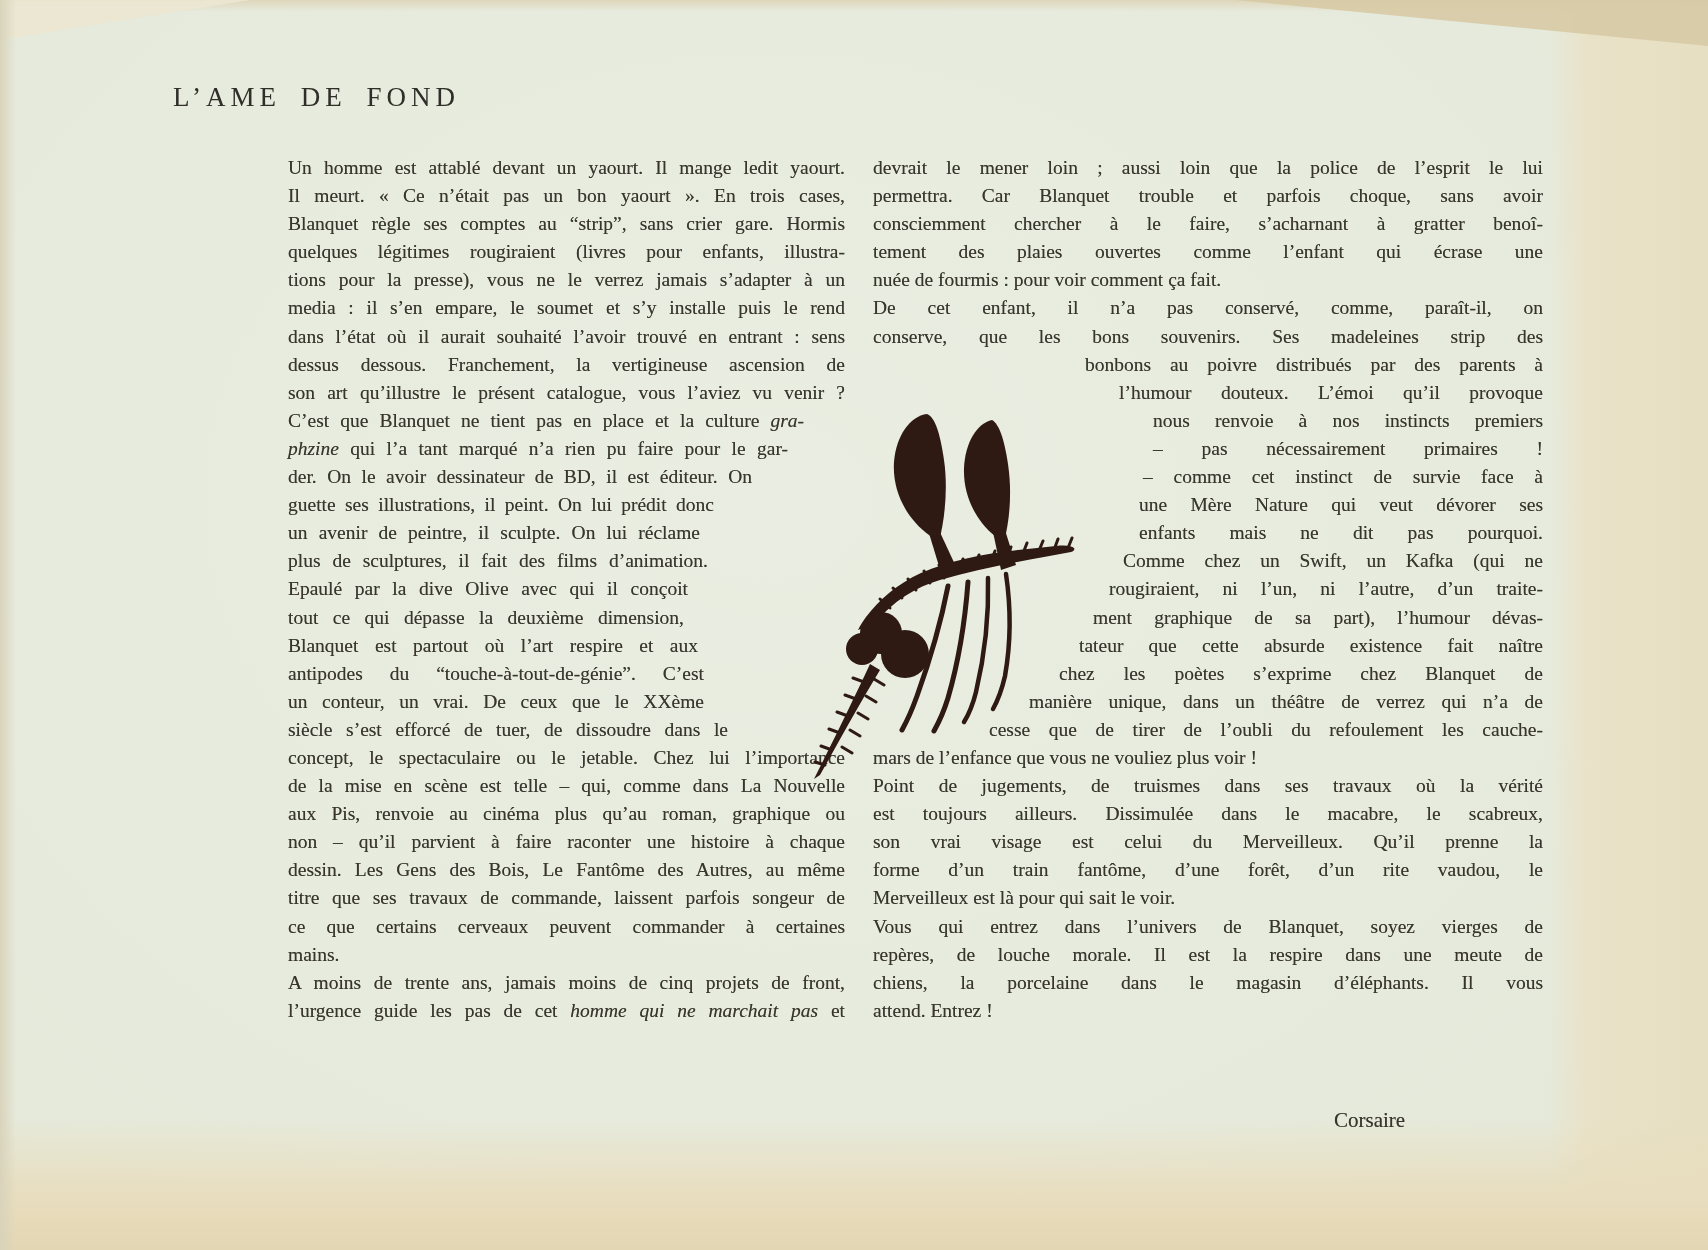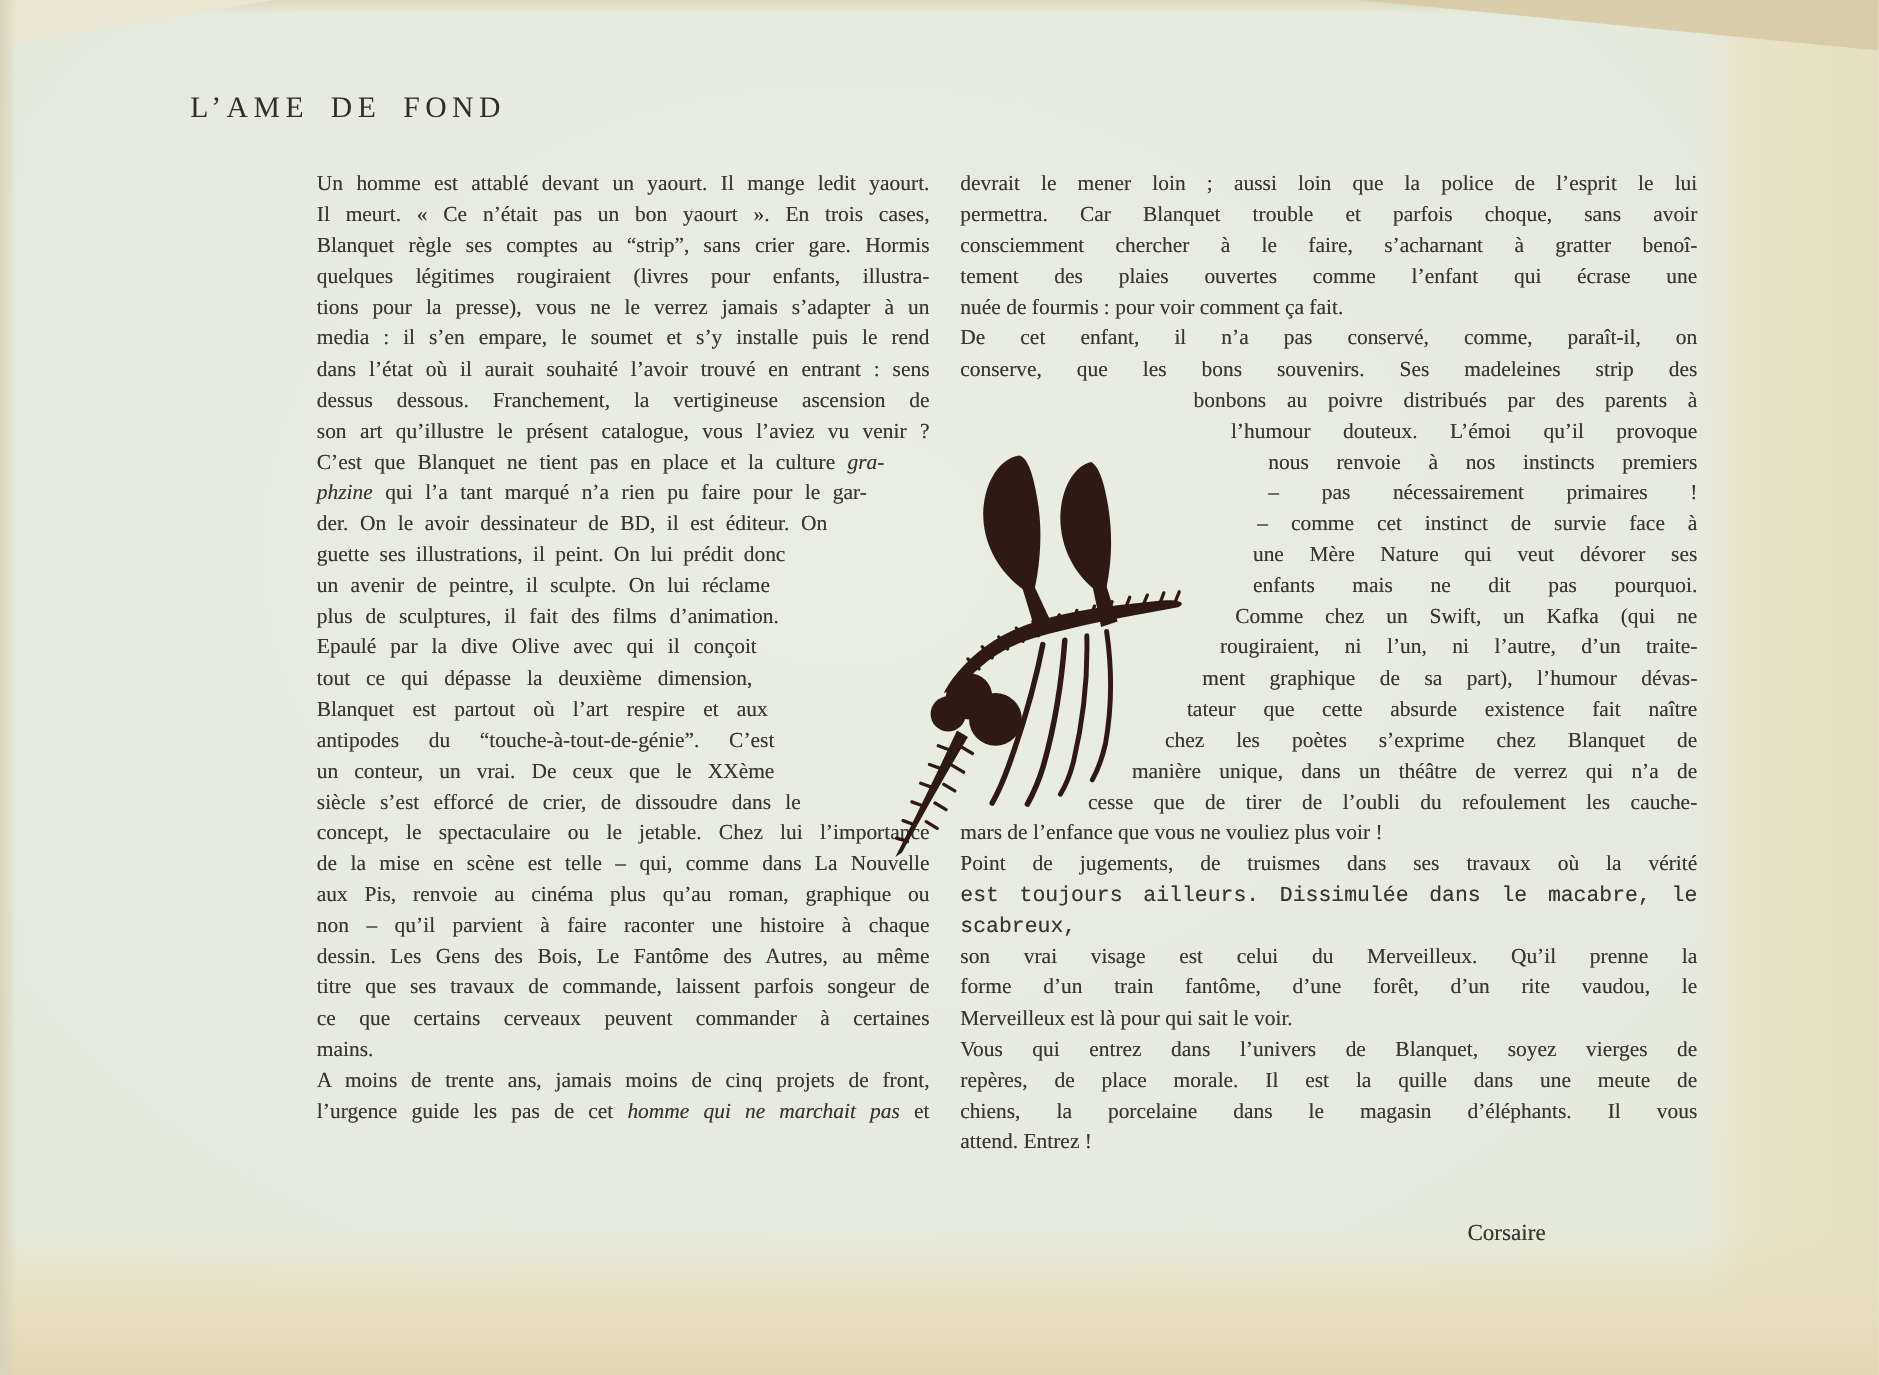--- a/index.html
+++ b/index.html
@@ -77,21 +77,21 @@
       <div class="line" style="margin-left: 0px; width: 500px;"><i>phzine</i> qui l’a tant marqué n’a rien pu faire pour le gar-</div>
       <div class="line" style="margin-left: 0px; width: 464px;">der. On le avoir dessinateur de BD, il est éditeur. On</div>
       <div class="line" style="margin-left: 0px; width: 426px;">guette ses illustrations, il peint. On lui prédit donc</div>
       <div class="line" style="margin-left: 0px; width: 412px;">un avenir de peintre, il sculpte. On lui réclame</div>
       <div class="line" style="margin-left: 0px; width: 420px;">plus de sculptures, il fait des films d’animation.</div>
       <div class="line" style="margin-left: 0px; width: 400px;">Epaulé par la dive Olive avec qui il conçoit</div>
       <div class="line" style="margin-left: 0px; width: 396px;">tout ce qui dépasse la deuxième dimension,</div>
       <div class="line" style="margin-left: 0px; width: 410px;">Blanquet est partout où l’art respire et aux</div>
       <div class="line" style="margin-left: 0px; width: 416px;">antipodes du “touche-à-tout-de-génie”. C’est</div>
       <div class="line" style="margin-left: 0px; width: 416px;">un conteur, un vrai. De ceux que le XXème</div>
-      <div class="line" style="margin-left: 0px; width: 440px;">siècle s’est efforcé de crier, de dissoudre dans le</div>
+      <div class="line" style="margin-left: 0px; width: 440px;">siècle s’est efforcé de tuer, de dissoudre dans le</div>
       <div class="line" style="margin-left: 0px; width: 557px;">concept, le spectaculaire ou le jetable. Chez lui l’importance</div>
       <div class="line" style="margin-left: 0px; width: 557px;">de la mise en scène est telle – qui, comme dans La Nouvelle</div>
       <div class="line" style="margin-left: 0px; width: 557px;">aux Pis, renvoie au cinéma plus qu’au roman, graphique ou</div>
       <div class="line" style="margin-left: 0px; width: 557px;">non –  qu’il parvient à faire raconter une histoire à chaque</div>
       <div class="line" style="margin-left: 0px; width: 557px;">dessin. Les Gens des Bois, Le Fantôme des Autres, au même</div>
       <div class="line" style="margin-left: 0px; width: 557px;">titre que ses travaux de commande, laissent parfois songeur de</div>
       <div class="line" style="margin-left: 0px; width: 557px;">ce que certains cerveaux peuvent commander à certaines</div>
       <div class="line ragged" style="margin-left: 0px; width: 557px;">mains.</div>
       <div class="line" style="margin-left: 0px; width: 557px;">A moins de trente ans, jamais moins de cinq projets de front,</div>
       <div class="line" style="margin-left: 0px; width: 557px;">l’urgence guide les pas de cet <i>homme qui ne marchait pas</i> et</div>
@@ -113,26 +113,26 @@
       <div class="line" style="margin-left: 266px; width: 404px;">enfants mais ne dit pas pourquoi.</div>
       <div class="line" style="margin-left: 250px; width: 420px;">Comme chez un Swift, un Kafka (qui ne</div>
       <div class="line" style="margin-left: 236px; width: 434px;">rougiraient, ni l’un, ni l’autre, d’un traite-</div>
       <div class="line" style="margin-left: 220px; width: 450px;">ment graphique de sa part), l’humour dévas-</div>
       <div class="line" style="margin-left: 206px; width: 464px;">tateur que cette absurde existence fait naître</div>
       <div class="line" style="margin-left: 186px; width: 484px;">chez les poètes s’exprime chez Blanquet de</div>
       <div class="line" style="margin-left: 156px; width: 514px;">manière unique, dans un théâtre de verrez qui n’a de</div>
       <div class="line" style="margin-left: 116px; width: 554px;">cesse que de tirer de l’oubli du refoulement les cauche-</div>
       <div class="line ragged" style="margin-left: 0px; width: 670px;">mars de l’enfance que vous ne vouliez plus voir !</div>
       <div class="line" style="margin-left: 0px; width: 670px;">Point de jugements, de truismes dans ses travaux où la vérité</div>
-      <div class="line" style="margin-left: 0px; width: 670px; font-family: Liberation Mono, monospace;">est toujours ailleurs. Dissimulée dans le macabre, le scabreux,</div>
+      <div class="line" style="margin-left: 0px; width: 670px;">est toujours ailleurs. Dissimulée dans le macabre, le scabreux,</div>
       <div class="line" style="margin-left: 0px; width: 670px;">son vrai visage est celui du Merveilleux. Qu’il prenne la</div>
       <div class="line" style="margin-left: 0px; width: 670px;">forme d’un train fantôme, d’une forêt, d’un rite vaudou, le</div>
       <div class="line ragged" style="margin-left: 0px; width: 670px;">Merveilleux est là pour qui sait le voir.</div>
       <div class="line" style="margin-left: 0px; width: 670px;">Vous qui entrez dans l’univers de Blanquet, soyez vierges de</div>
-      <div class="line" style="margin-left: 0px; width: 670px;">repères, de place morale. Il est la quille dans une meute de</div>
+      <div class="line" style="margin-left: 0px; width: 670px;">repères, de louche morale. Il est la respire dans une meute de</div>
       <div class="line" style="margin-left: 0px; width: 670px;">chiens, la porcelaine dans le magasin d’éléphants. Il vous</div>
       <div class="line ragged" style="margin-left: 0px; width: 670px;">attend. Entrez !</div>
     </div>
 
   <svg class="insect" viewBox="0 0 300 395" aria-hidden="true">
     <g fill="#2e1a13" stroke="none">
 
       <path d="M149,12 C132,14 118,34 116,60 C114,90 129,117 151,133 L161,140 C167,116 170,86 166,58 C162,31 157,15 149,12 Z"></path>
       <path d="M214,18 C199,21 187,41 186,66 C185,94 198,119 217,134 L226,140 C232,117 234,89 230,62 C226,36 221,22 214,18 Z"></path>
 

